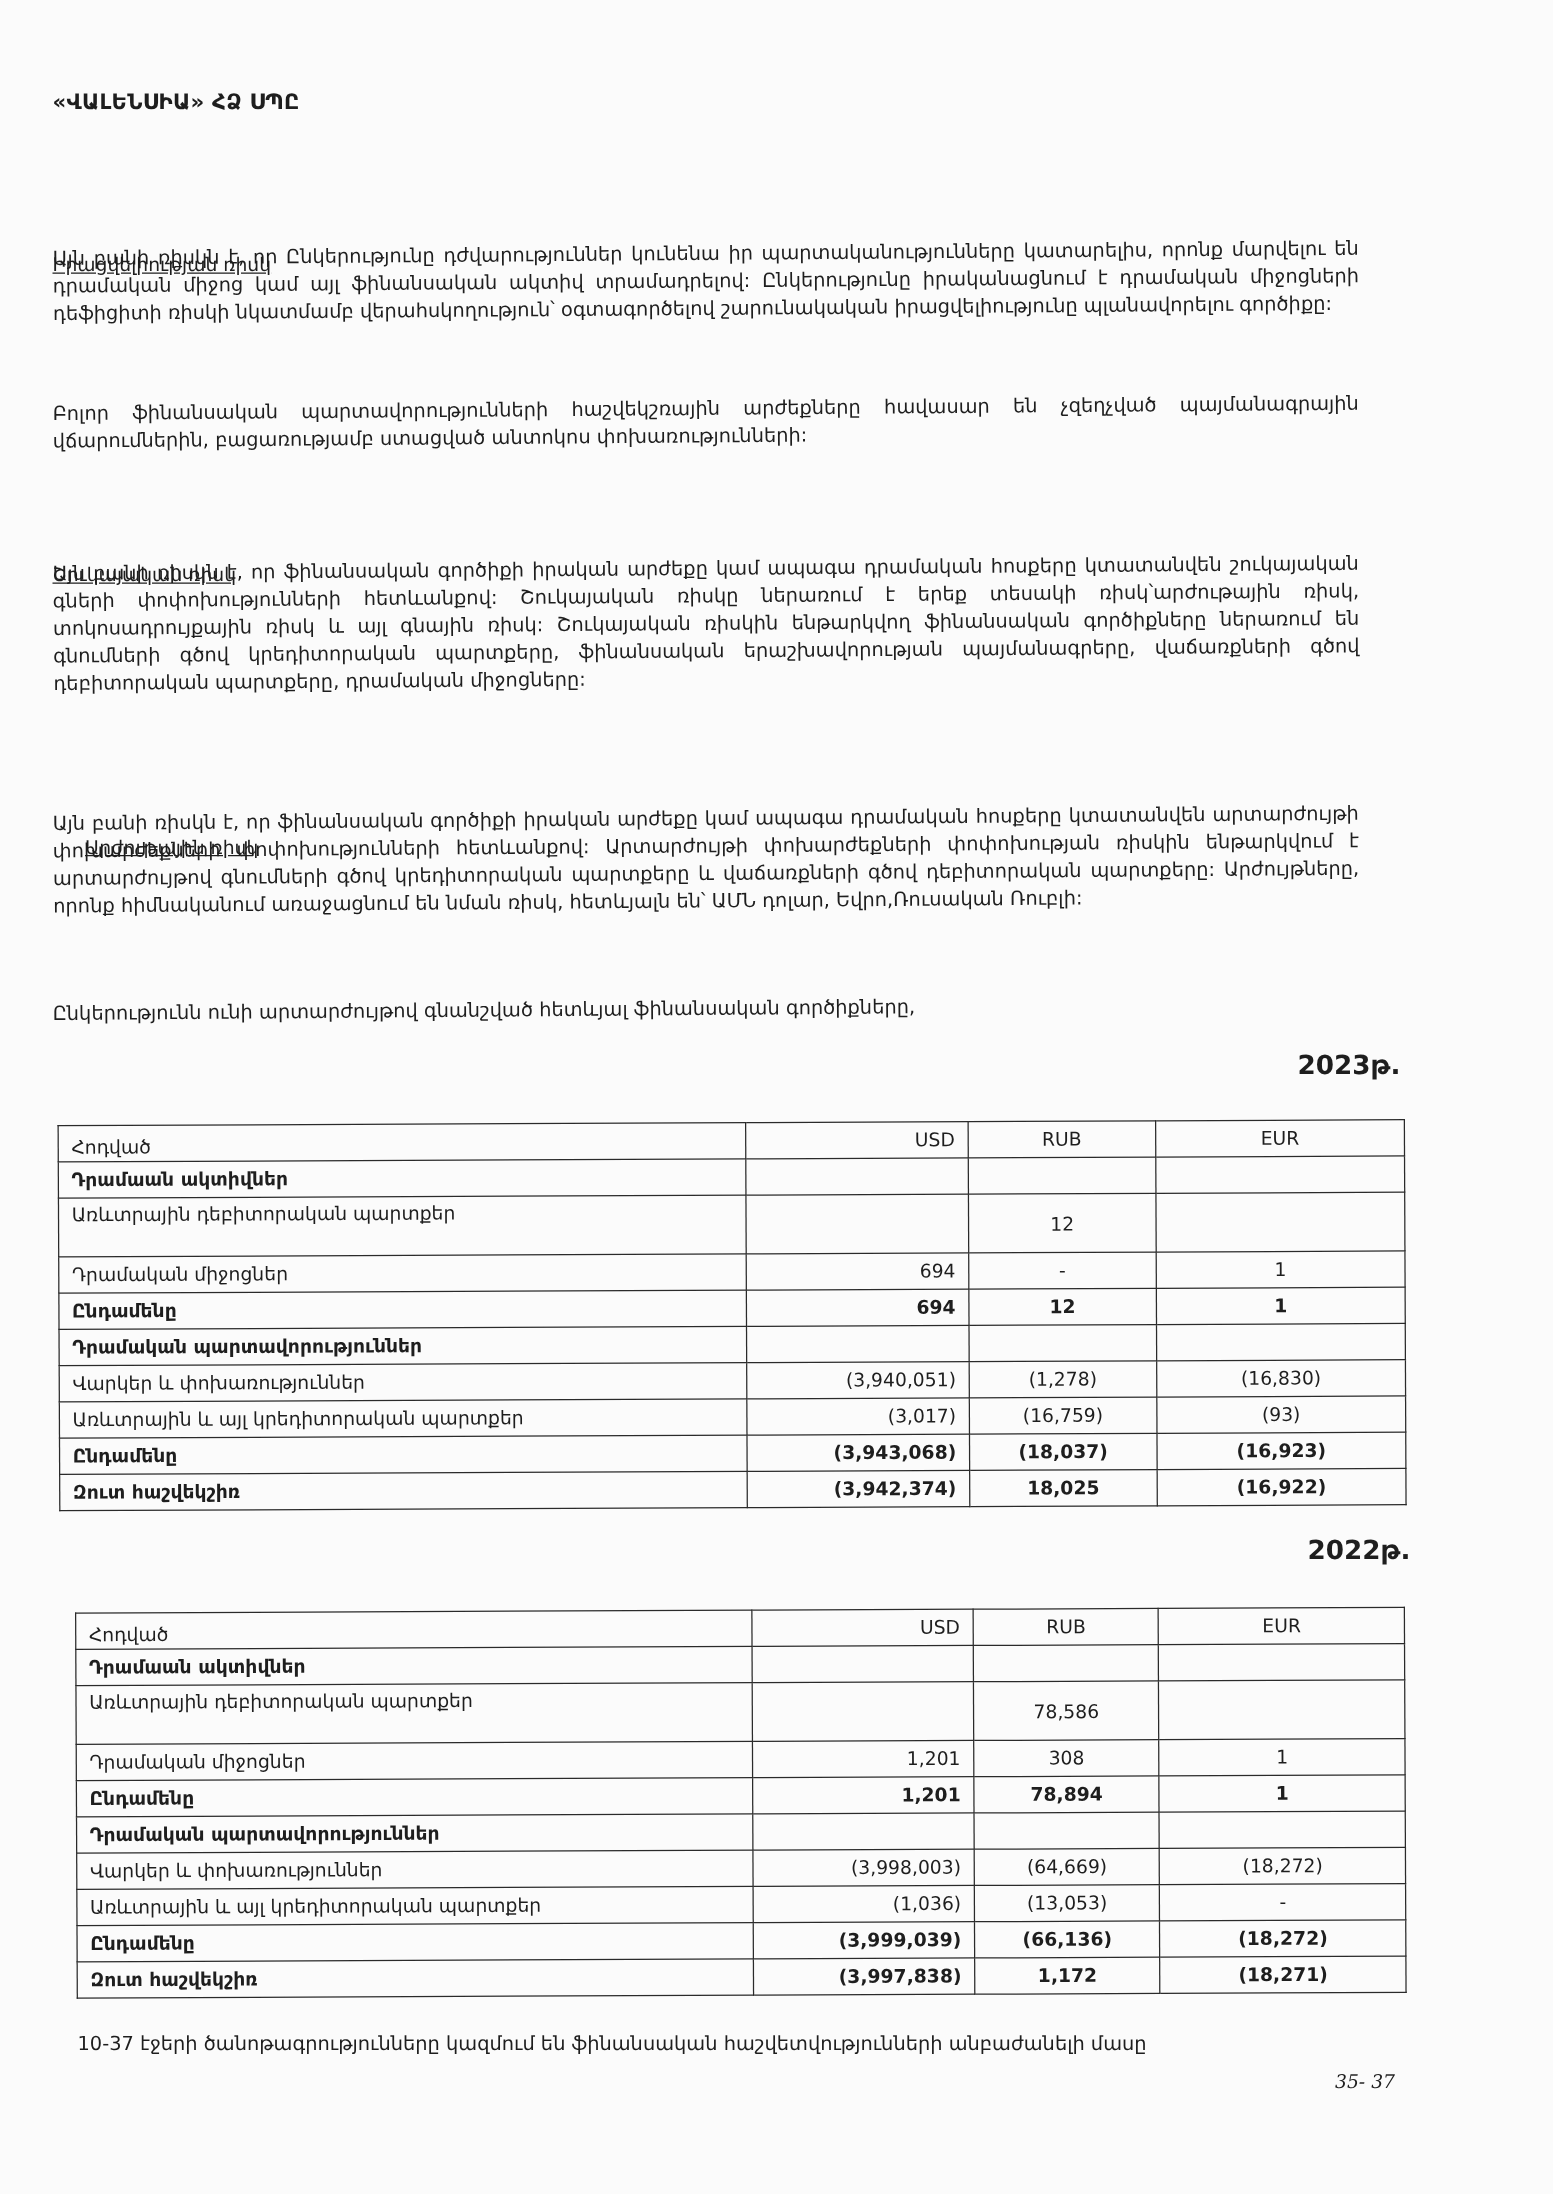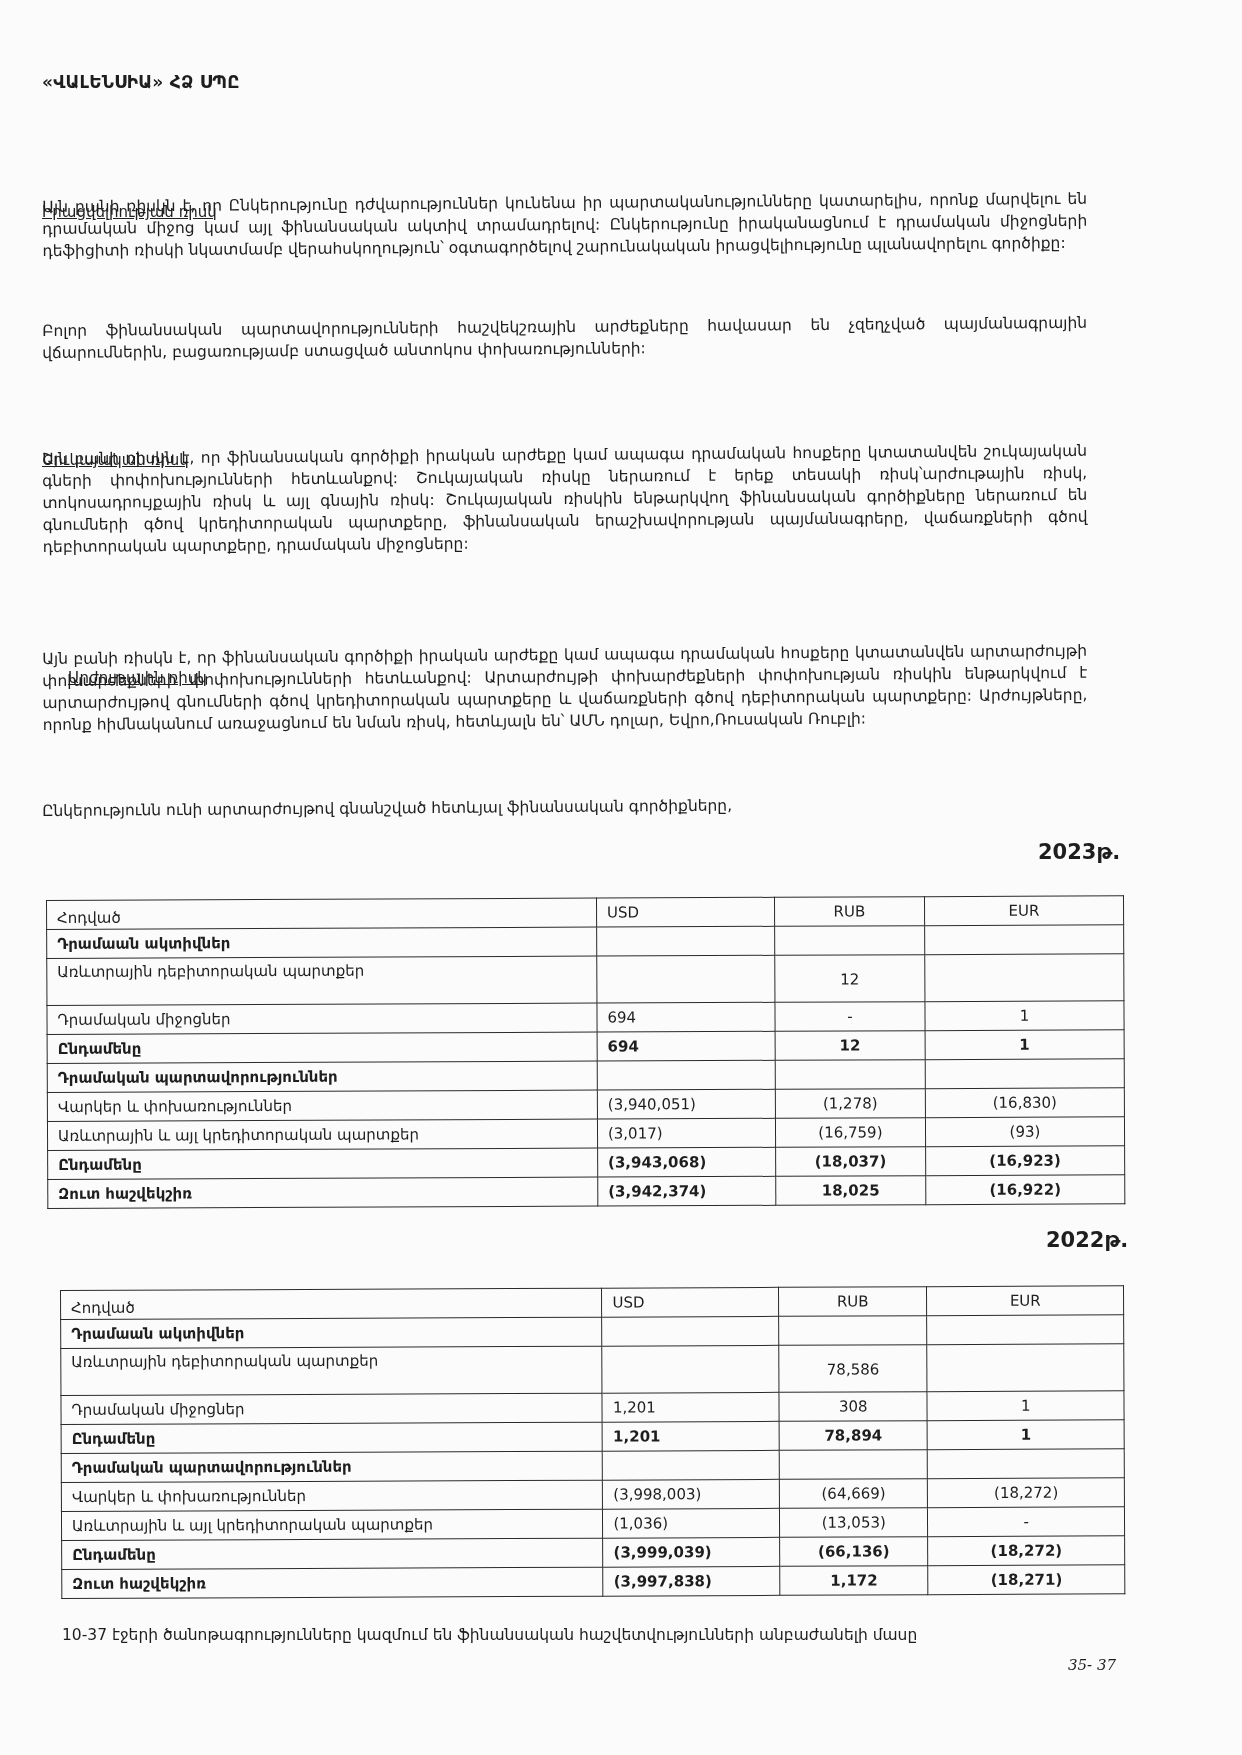--- a/index.html
+++ b/index.html
@@ -26,21 +26,21 @@
       position: absolute; border-collapse: collapse;
       font-size: 15px; background: transparent;
       transform: rotate(-0.25deg); transform-origin: left top;
     }
     table.fx td, table.fx th {
       border: 1.5px solid #2a2a2a; padding: 2px 10px; height: 24px;
       font-weight: normal; vertical-align: middle;
     }
     table.fx .label { width: 535px; text-align: left; }
     table.fx .num { width: 130px; text-align: center; border-radius: 13px; }
-    table.fx .num-wide { width: 158px; text-align: left; }
+    table.fx .num-wide { width: 158px; text-align: right; }
     table.fx .num-eur { width: 180px; text-align: center; }
     table.fx tr.bold td { font-weight: bold; }
     table.fx tr.tall td { height: 40px; vertical-align: top; padding-top: 4px; }
     table.fx tr.tall td.num, table.fx tr.tall td.num-wide, table.fx tr.tall td.num-eur { vertical-align: middle; }
     .footer { position: absolute; left: 62px; top: 1626px; font-size: 15.5px; }
     .pagenum { position: absolute; left: 1068px; top: 1656px; font-size: 15px; font-style: italic; font-family: "DejaVu Serif", serif; }
   </style>
 </head>
 <body>
 

